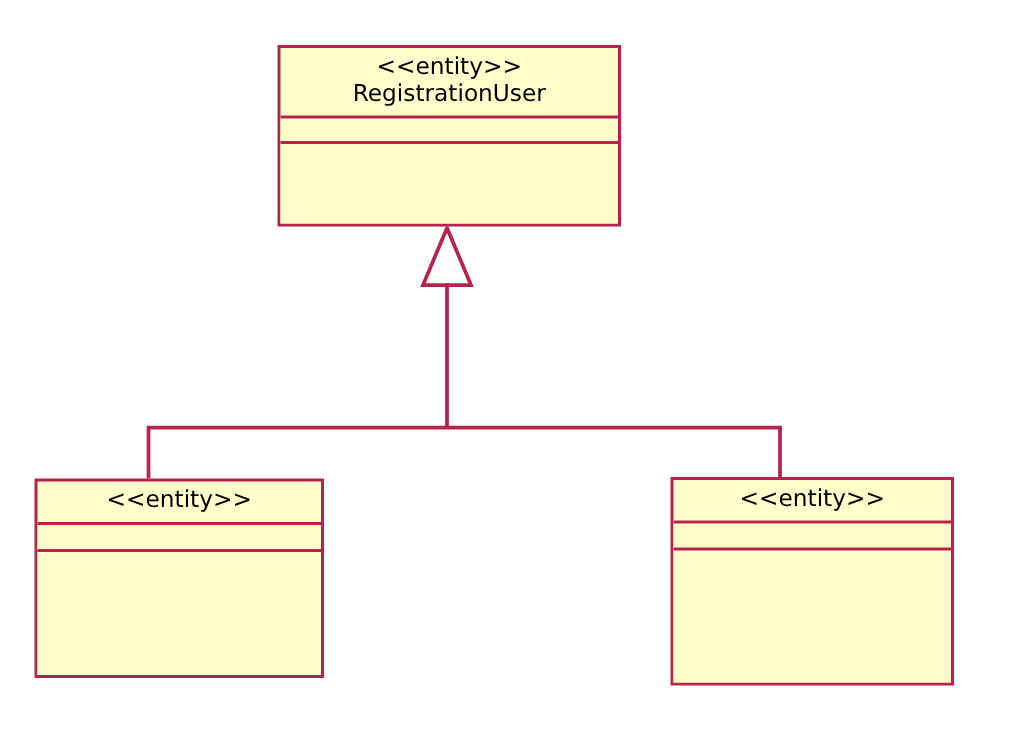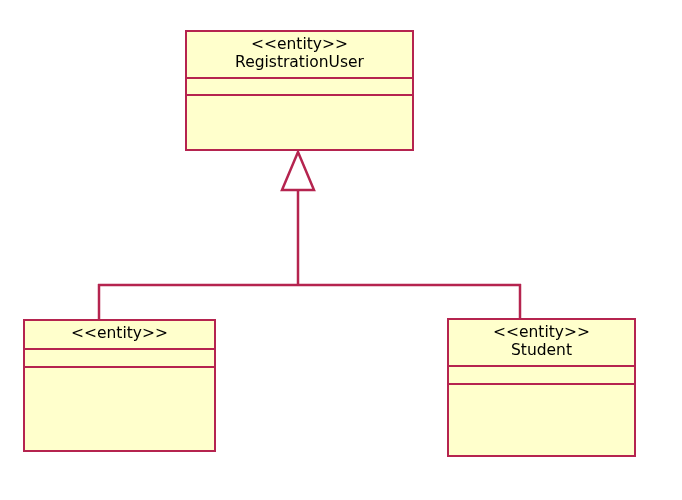--- a/index.html
+++ b/index.html
@@ -127,19 +127,18 @@
     <div class="uml-name-compartment">
       <span class="uml-stereotype">&lt;&lt;entity&gt;&gt;</span>
     </div>
     <div class="uml-attr-compartment"></div>
     <div class="uml-ops-compartment"></div>
   </div>
 
   <div class="uml-class" id="class-student">
     <div class="uml-name-compartment">
       <span class="uml-stereotype">&lt;&lt;entity&gt;&gt;</span>
-      <span class="uml-classname">Student</span>
     </div>
     <div class="uml-attr-compartment"></div>
     <div class="uml-ops-compartment"></div>
   </div>
 
 </div>
 
 </body></html>

